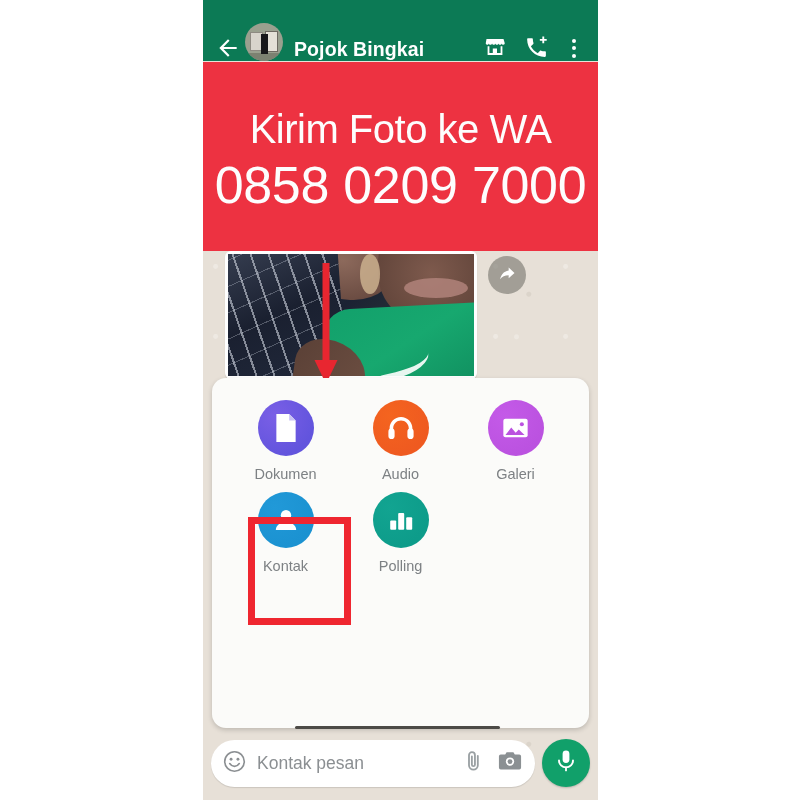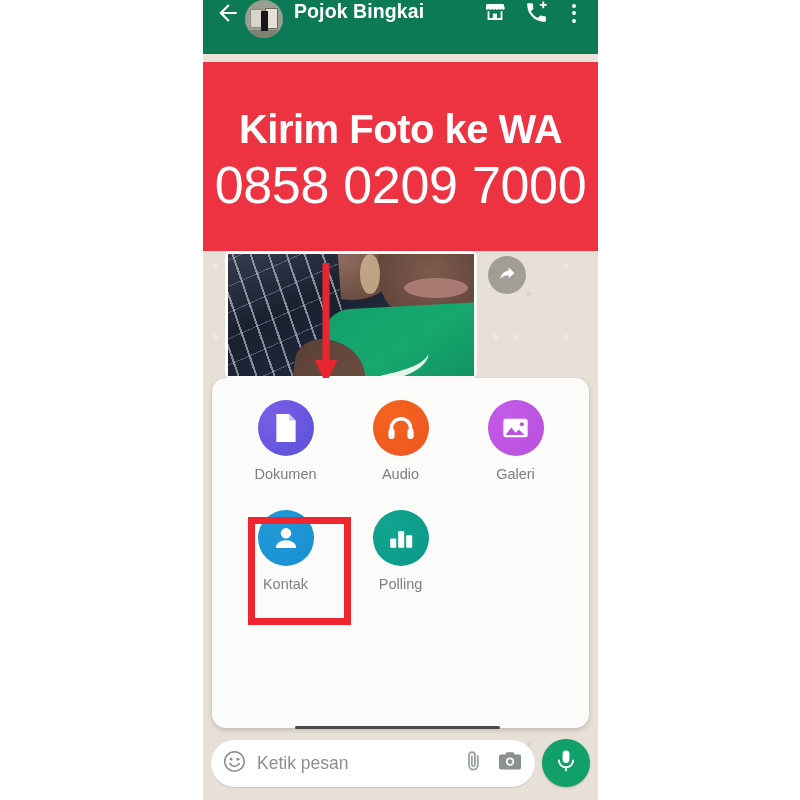--- a/index.html
+++ b/index.html
@@ -21,23 +21,23 @@
     position: absolute;
     left: 203px; top: 0px;
     width: 395px; height: 800px;
     overflow: hidden;
     background: #e9e2d9;
   }
 
   
   #appbar {
     position: absolute; left: 0; top: 0;
-    width: 395px; height: 54px;
+    width: 395px; height: 61px;
     background: #0c7a55;
-    display: flex; align-items: flex-start;
+    display: flex; align-items: flex-end;
     padding: 0 12px;
   }
   .back-arrow {
     width: 26px; height: 26px; flex: 0 0 auto;
     margin-right: 4px;
     position: relative;
   }
   .back-arrow svg { display: block; }
   .avatar {
     width: 38px; height: 38px; border-radius: 50%;
@@ -99,21 +99,21 @@
     position: absolute; left: 0; top: 62px;
     width: 395px; height: 189px;
     background: #ed3241;
     display: flex; flex-direction: column;
     align-items: center; justify-content: center;
   }
   #banner .line1 {
     color: #fdfdfd;
     font-size: 40px;
     line-height: 48px;
-    font-weight: bold;
+    font-weight: normal;
     white-space: nowrap;
     letter-spacing: -0.5px;
   }
   #banner .line2 {
     color: #fdfdfd;
     font-size: 52px;
     line-height: 48px;
     font-weight: normal;
     white-space: nowrap;
     letter-spacing: -0.3px;
@@ -225,21 +225,21 @@
     position: absolute; left: 9px; top: 127px;
     width: 377px; height: 350px;
     background: #fbfbf9;
     border-radius: 14px;
     box-shadow: 0 2px 5px rgba(0,0,0,.18);
     padding: 22px 16px 14px 16px;
   }
   .grid {
     display: grid;
     grid-template-columns: repeat(3, 1fr);
-    row-gap: 28px;
+    row-gap: 10px;
   }
   .att-item {
     display: flex; flex-direction: column;
     align-items: center;
     position: relative;
   }
   .att-circle {
     width: 56px; height: 56px; border-radius: 50%;
     display: flex; align-items: center; justify-content: center;
   }
@@ -442,21 +442,21 @@
       <div id="input-row">
         <div id="input-pill">
           <span class="pill-icon" style="margin-left:0;">
             <svg width="23" height="23" viewBox="0 0 24 24" aria-hidden="true">
               <circle cx="12" cy="12" r="10.2" fill="none" stroke="#8b8f92" stroke-width="1.7"></circle>
               <circle cx="8.4" cy="9.6" r="1.5" fill="#8b8f92"></circle>
               <circle cx="15.6" cy="9.6" r="1.5" fill="#8b8f92"></circle>
               <path d="M7 14.2c1.4 2 3 3 5 3s3.6-1 5-3" fill="none" stroke="#8b8f92" stroke-width="1.8" stroke-linecap="round"></path>
             </svg>
           </span>
-          <span id="placeholder">Ketik pesan</span>
+          <span id="placeholder">Kontak pesan</span>
           <span class="pill-icon">
             <svg width="23" height="23" viewBox="0 0 24 24" aria-hidden="true">
               <path d="M16.5 6.2v9.6a4.6 4.6 0 1 1-9.2 0V5.4a3.1 3.1 0 1 1 6.2 0v9.9a1.6 1.6 0 1 1-3.2 0V6.6" fill="none" stroke="#9aa0a3" stroke-width="1.9" stroke-linecap="round"></path>
             </svg>
           </span>
           <span class="pill-icon">
             <svg width="24" height="22" viewBox="0 0 26 22" aria-hidden="true">
               <path d="M9.3 1.4h7.4l1.5 2.5H23a2 2 0 0 1 2 2v12.2a2 2 0 0 1-2 2H3a2 2 0 0 1-2-2V5.9a2 2 0 0 1 2-2h4.8z" fill="#8b9093"></path>
               <circle cx="13" cy="11.6" r="4.5" fill="#ffffff"></circle>
               <circle cx="13" cy="11.6" r="2.6" fill="#8b9093"></circle>

